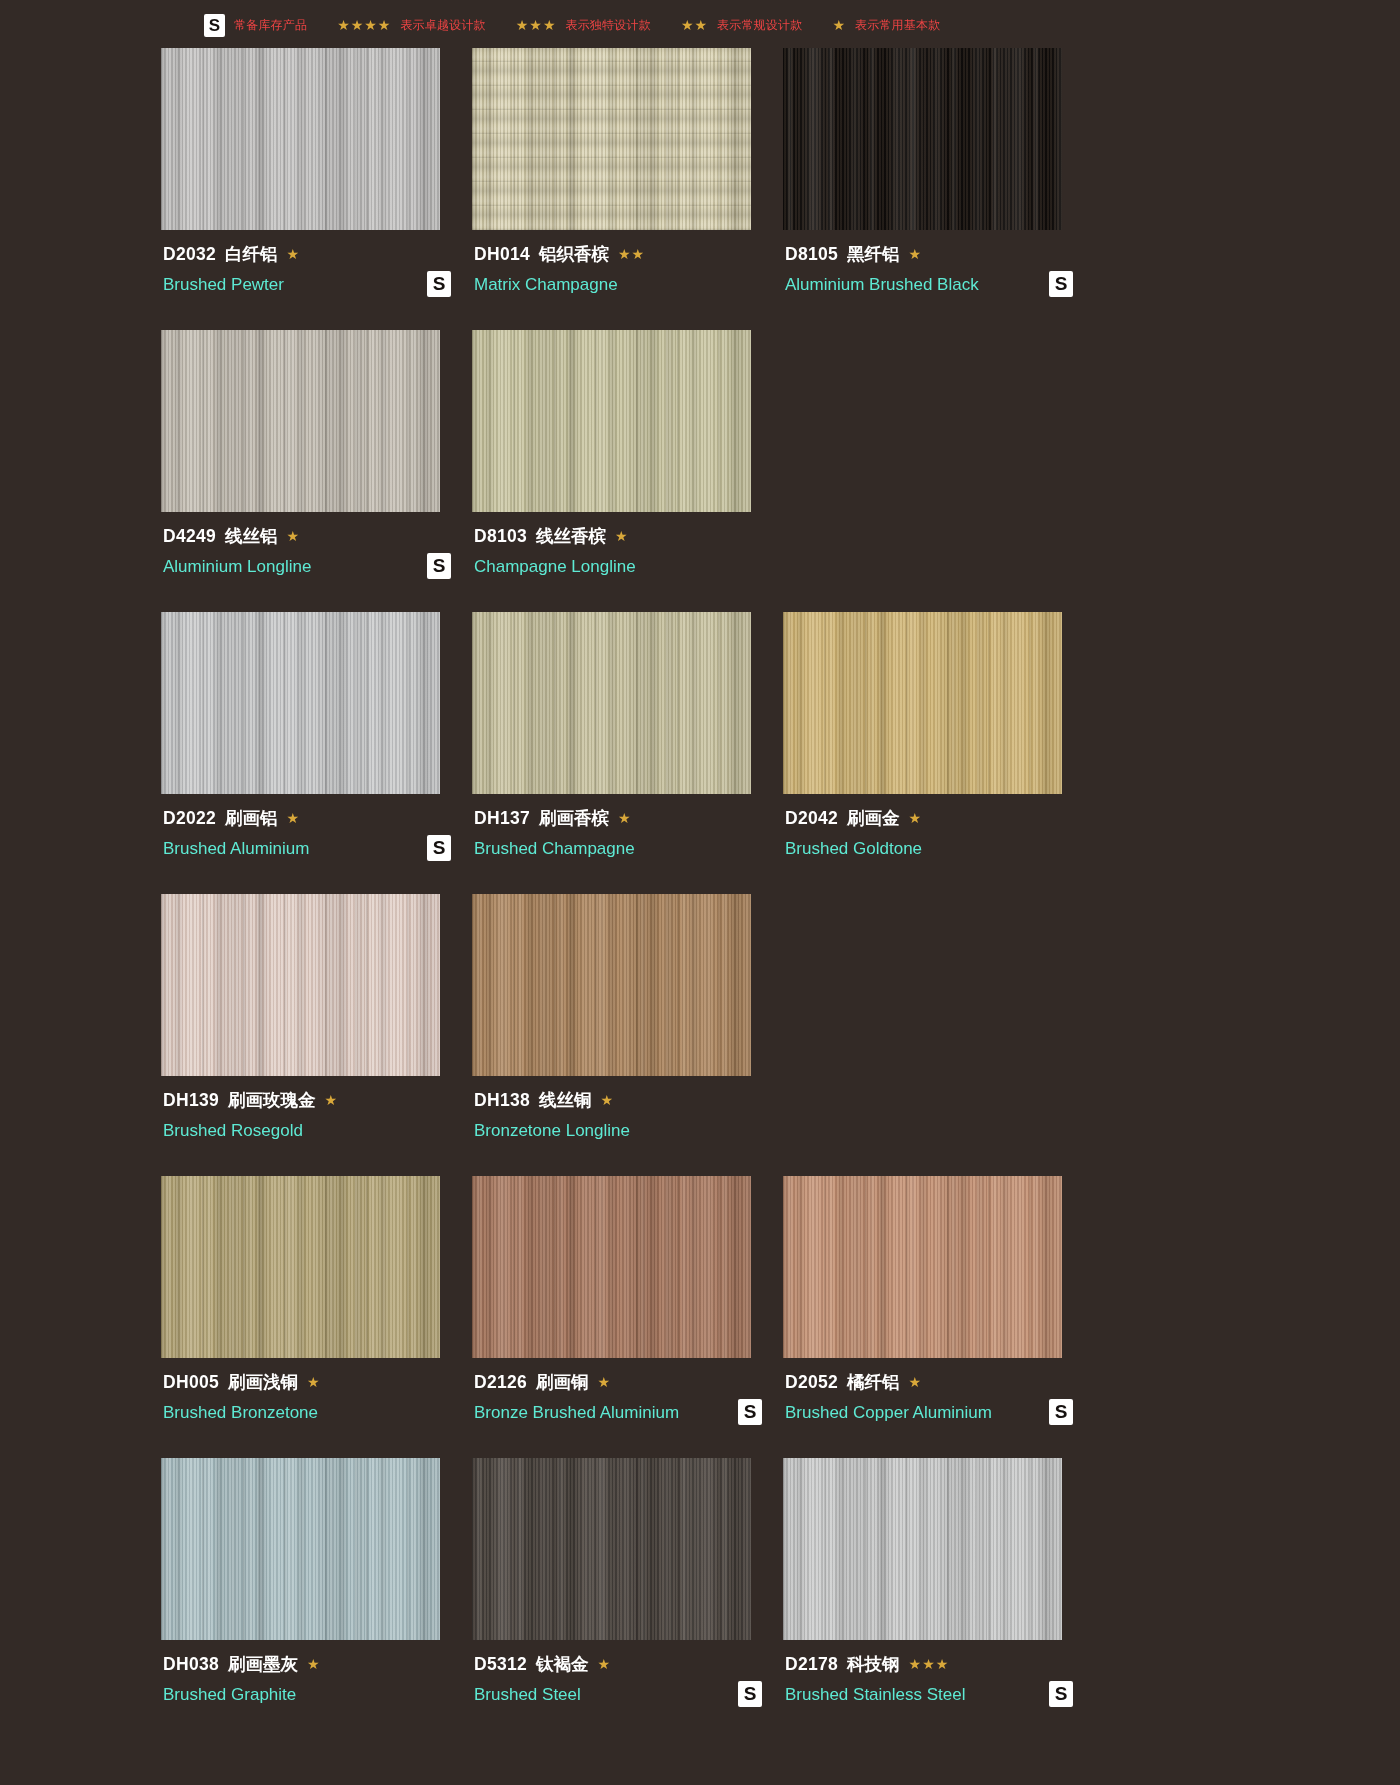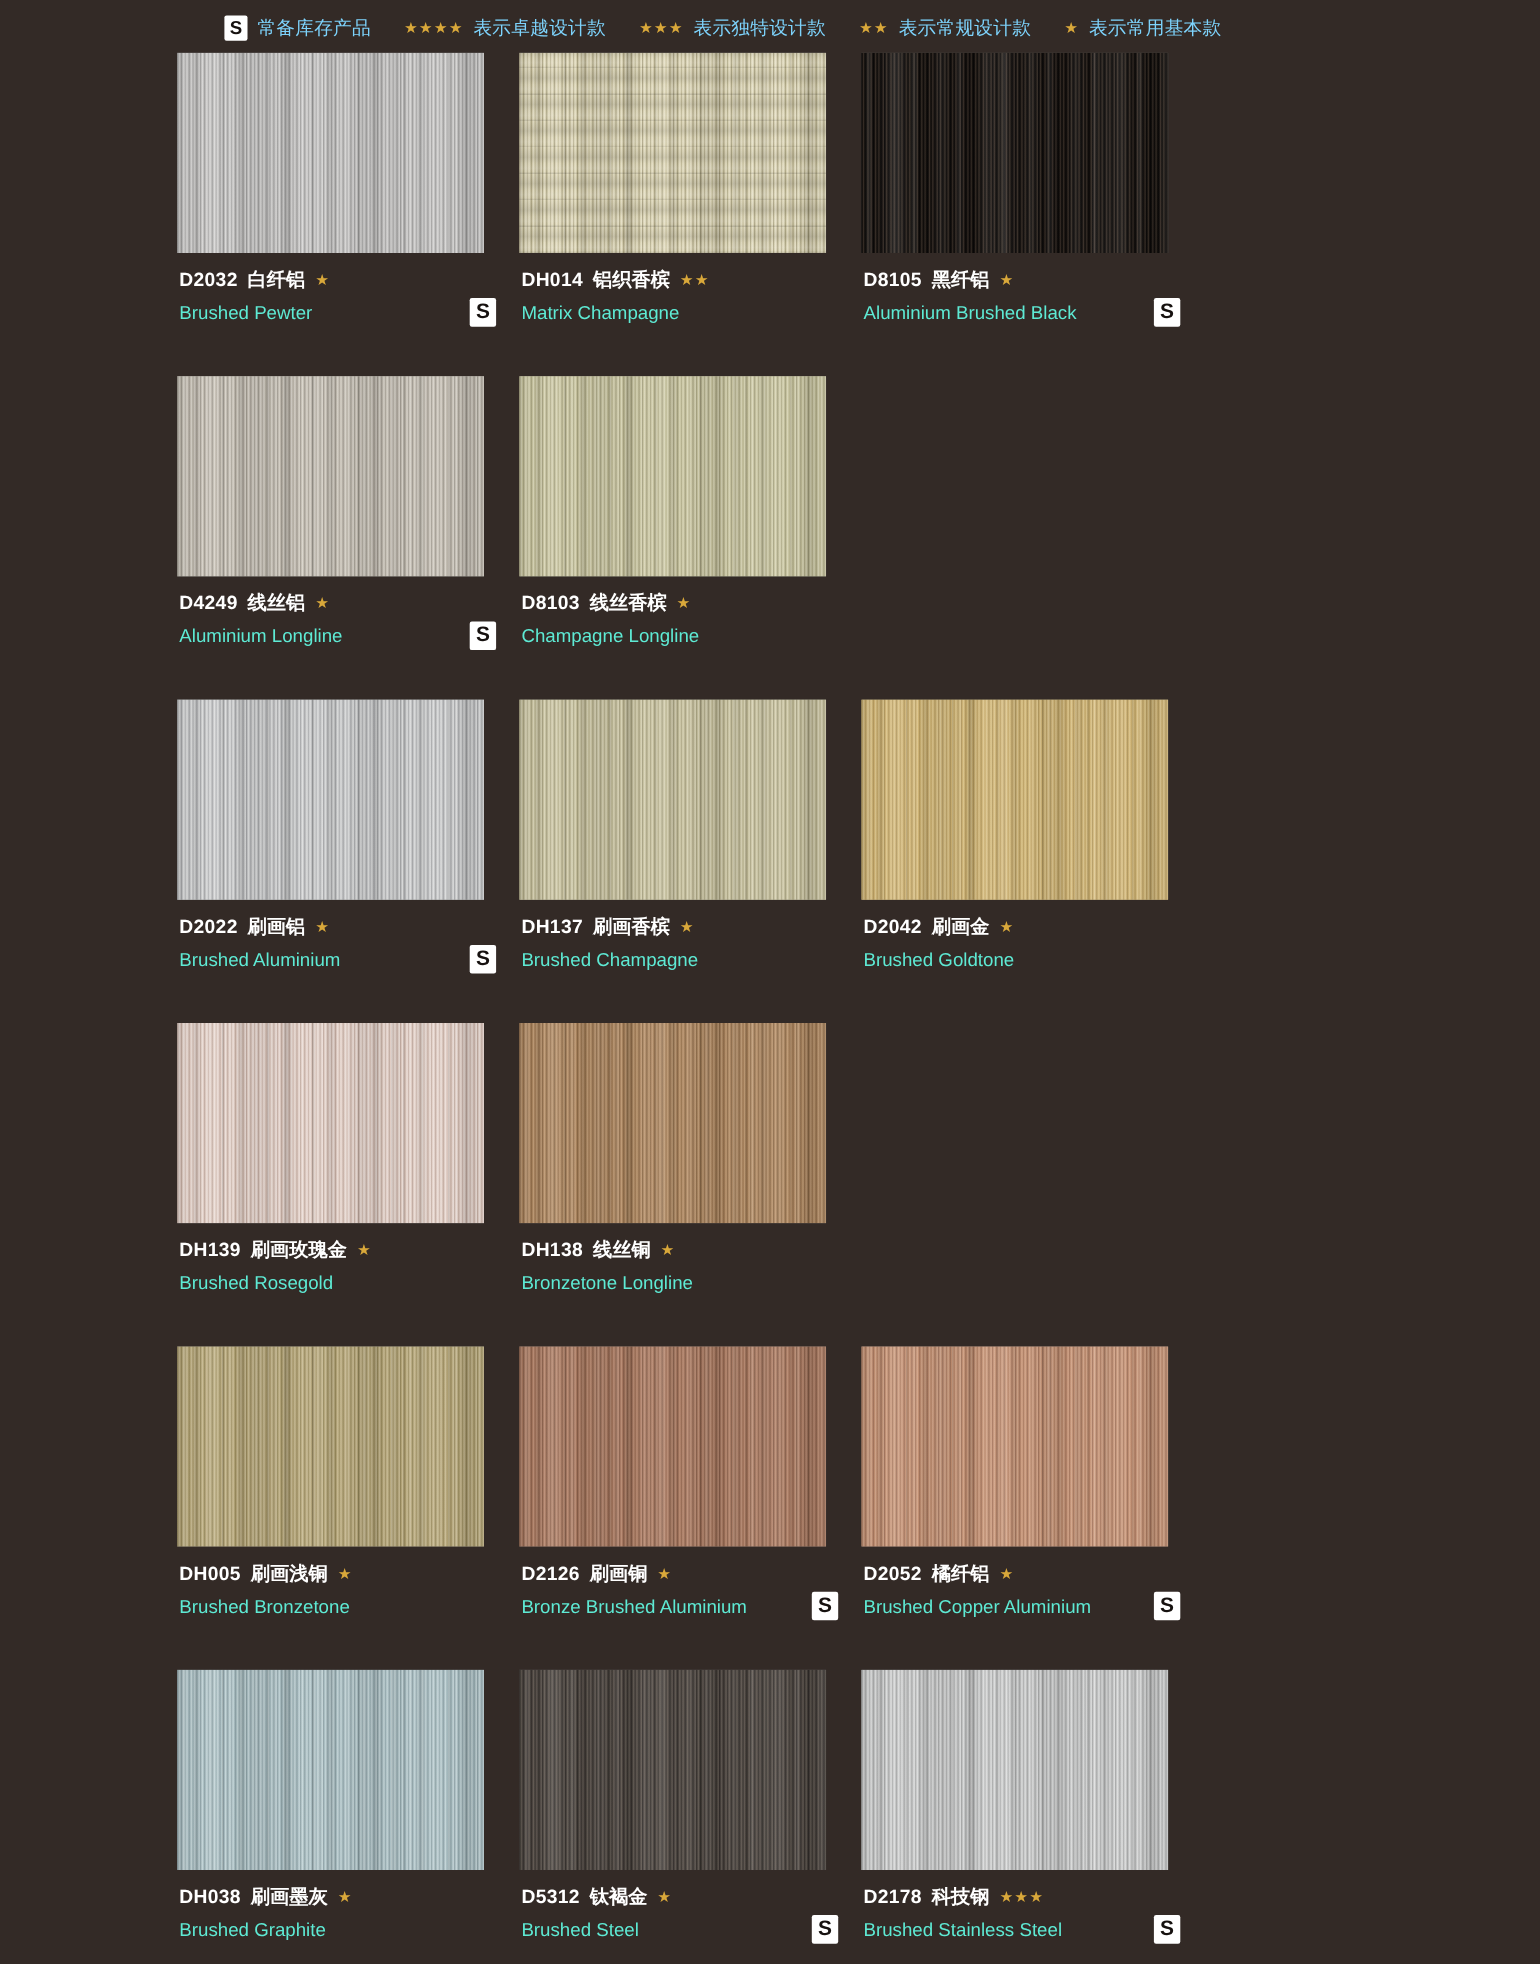--- a/index.html
+++ b/index.html
@@ -18,22 +18,22 @@
     padding: 14px 0 12px 204px;
     height: 48px;
   }
   .legend-item {
     display: flex;
     align-items: center;
     gap: 9px;
     white-space: nowrap;
   }
   .legend-text {
-    color: #7dd3fc;
-    font-size: 17px;
+    color: #ef4444;
+    font-size: 12px;
     letter-spacing: .2px;
   }
   .s-badge {
     display: inline-flex;
     align-items: center;
     justify-content: center;
     width: 21px;
     height: 23px;
     background: #ffffff;
     color: #16110f;
@@ -66,21 +66,21 @@
     background: #555;
   }
   .swatch .tex {
     position: absolute;
     inset: 0;
   }
   .label-block {
     padding: 12px 0 0 2px;
     position: relative;
     width: 290px;
-    height: 112px;
+    height: 100px;
   }
   .line1 {
     display: flex;
     align-items: center;
     gap: 9px;
     font-size: 17.5px;
     color: #ffffff;
     white-space: nowrap;
   }
   .code { font-weight: bold; letter-spacing: .3px; }

